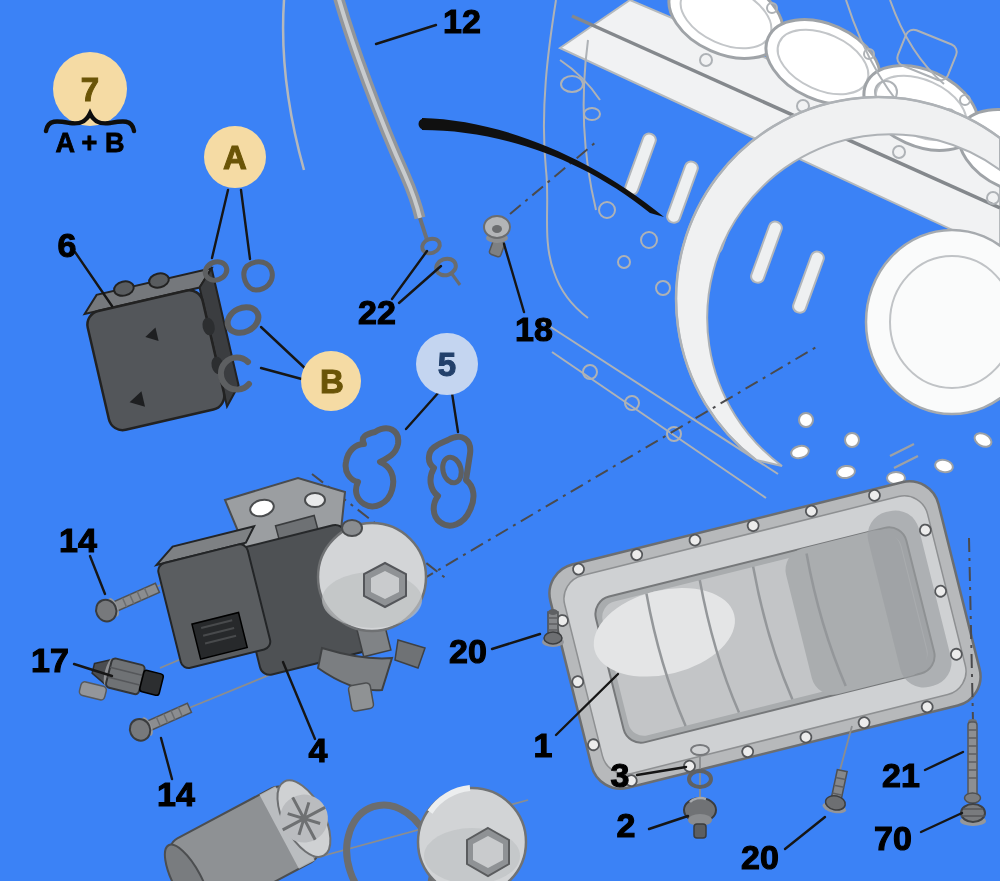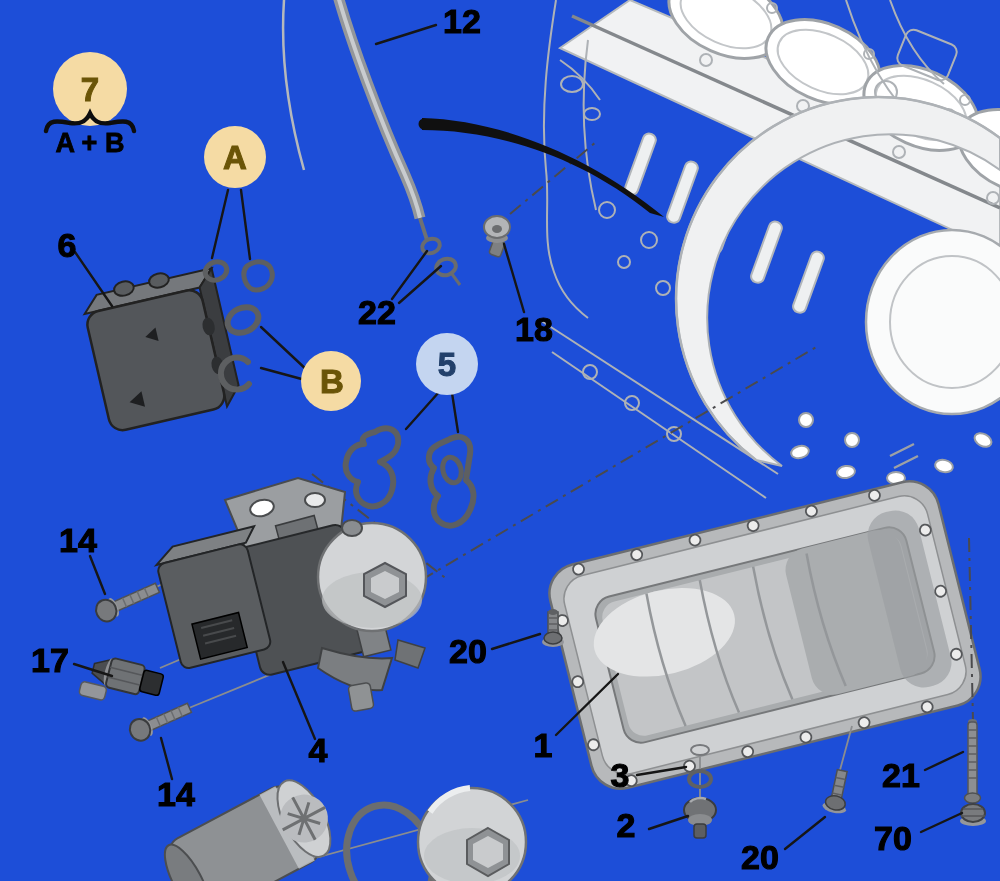--- a/index.html
+++ b/index.html
@@ -1,16 +1,16 @@
 <!DOCTYPE html>
 <html style="--highlight-tan: #f5dba4; --highlight-tan-text: #6a5407; --highlight-blue: #c4d5f0; --highlight-blue-text: #22406b; --label-color: #000000; --line-color: #161616;"><head>
 <meta charset="utf-8">
 <style>
   html,body { margin:0; padding:0; background:#ffffff; }
-  .stage { position:relative; width:1000px; height:881px; background:#1d4ed8; overflow:hidden; }
+  .stage { position:relative; width:1000px; height:881px; background:#3b82f6; overflow:hidden; }
   svg { display:block; }
   text { font-family:"Liberation Sans", sans-serif; }
   .lbl { font-size:34px; font-weight:700; fill:var(--label-color,#000);
          stroke:var(--label-color,#000); stroke-width:1.1px; paint-order:stroke;
          text-anchor:middle; }
   .hl-letter-tan { font-size:33px; font-weight:700; fill:var(--highlight-tan-text,#6a5407);
          stroke:var(--highlight-tan-text,#6a5407); stroke-width:1px; paint-order:stroke; text-anchor:middle; }
   .hl-letter-blue { font-size:33px; font-weight:700; fill:var(--highlight-blue-text,#22406b);
          stroke:var(--highlight-blue-text,#22406b); stroke-width:1px; paint-order:stroke; text-anchor:middle; }
   .formula { font-size:27px; font-weight:700; fill:var(--label-color,#000);

